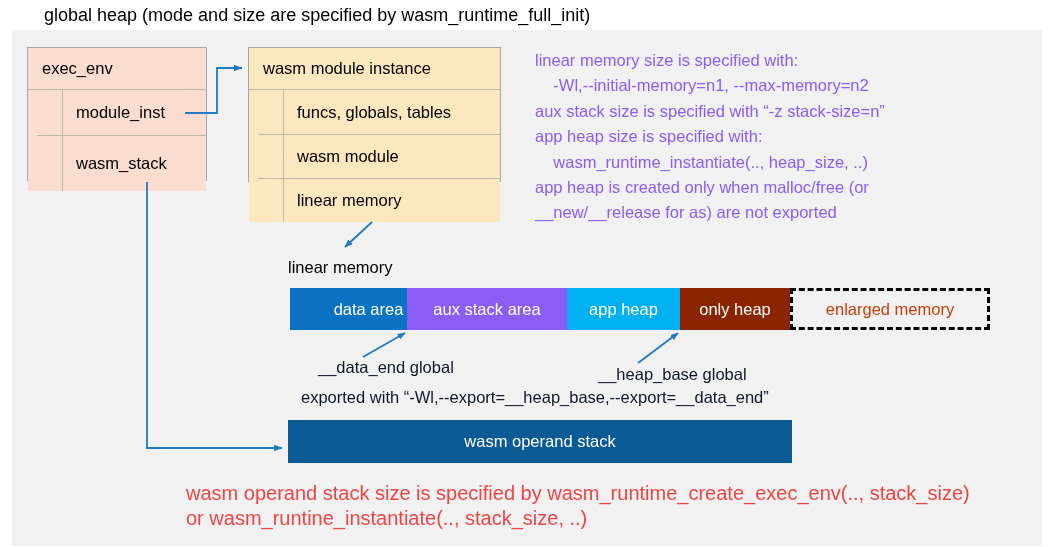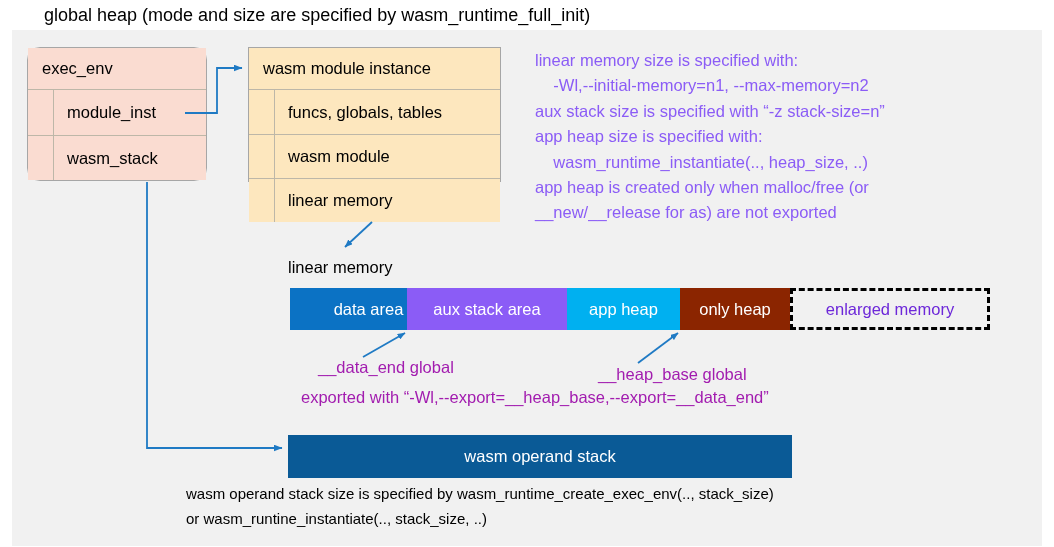--- a/index.html
+++ b/index.html
@@ -54,21 +54,21 @@
     align-items: center;
     font-size: 16.5px;
     color: #000;
     white-space: nowrap;
   }
   .struct .row.head {
     padding-left: 14px;
     border-bottom: 1px solid #bdb7a8;
   }
   .struct .row.sub {
-    padding-left: 0;
+    padding-left: 9px;
   }
   .struct .row.sub .indent {
     width: 26px;
     height: 100%;
     flex: 0 0 26px;
     border-right: 1px solid #bdb7a8;
     box-sizing: border-box;
   }
   .struct .row.sub .txt {
     padding-left: 13px;
@@ -79,21 +79,21 @@
   }
   .struct .row.sub .txt {
     flex: 1 1 auto;
     height: 100%;
     display: flex;
     align-items: center;
     box-sizing: border-box;
   }
 
   
-  #exec-env-box { left: 27px; top: 47px; width: 180px; height: 134px; border-radius: 13px; }
+  #exec-env-box { left: 27px; top: 47px; width: 180px; height: 134px; }
   #exec-env-box .row { background: #fadcd1; }
 
   
   #module-inst-box { left: 248px; top: 47px; width: 253px; height: 135px; }
   #module-inst-box .row { background: #fde7be; }
 
   
   #linear-note {
     position: absolute;
     left: 535px;
@@ -135,51 +135,51 @@
   #memory-bar .seg.dashed {
     background: #f1f1f1;
     color: #1f3864;
     border: 3px dashed #000000;
   }
 
   
   .annot {
     position: absolute;
     font-size: 16.5px;
-    color: #a21caf;
+    color: #0f172a;
     white-space: nowrap;
   }
   #data-end-label   { left: 318px; top: 358px; }
   #heap-base-label  { left: 598px; top: 365px; }
   #exported-label   { left: 301px; top: 388px; }
 
   
   #operand-stack-box {
     position: absolute;
     left: 288px;
-    top: 435px;
+    top: 420px;
     width: 504px;
     height: 43px;
     background: #0a5a96;
     display: flex;
     align-items: center;
     justify-content: center;
     color: #ffffff;
     font-size: 16.5px;
     white-space: nowrap;
   }
 
   #operand-note {
     position: absolute;
     left: 186px;
     top: 481px;
     width: 850px;
-    font-size: 15px;
+    font-size: 20px;
     line-height: 25.4px;
-    color: #000000;
+    color: #ef4444;
     white-space: pre;
   }
 
   
   #connectors {
     position: absolute;
     left: 0;
     top: 0;
     width: 1054px;
     height: 547px;
@@ -196,21 +196,21 @@
   <div id="panel" style="background: rgb(241, 241, 241);"></div>
 
   <div class="struct" id="exec-env-box">
     <div class="row head" style="height: 42px; background: rgb(250, 220, 209);">
       <span>exec_env</span>
     </div>
     <div class="row sub" style="height: 45px; background: rgb(250, 220, 209);">
       <span class="indent"></span>
       <span class="txt">module_inst</span>
     </div>
-    <div class="row sub" style="height: 45px; background: rgb(250, 220, 209);">
+    <div class="row sub" style="height: 56px; background: rgb(250, 220, 209);">
       <span class="indent"></span>
       <span class="txt">wasm_stack</span>
     </div>
   </div>
 
   <div class="struct" id="module-inst-box">
     <div class="row head" style="height: 42px; background: rgb(253, 231, 190);">
       <span>wasm module instance</span>
     </div>
     <div class="row sub" style="height: 44px; background: rgb(253, 231, 190);">
@@ -242,21 +242,21 @@
       </div>
       <div class="seg" style="width: 160px; background: #8b5cf6;">
         <span>aux stack area</span>
       </div>
       <div class="seg" style="width: 113px; background: rgb(0, 176, 240);">
         <span>app heap</span>
       </div>
       <div class="seg" style="width: 110px; background: rgb(139, 37, 0);">
         <span>only heap</span>
       </div>
-      <div class="seg dashed" style="width: 200px; color: #6d28d9;">
+      <div class="seg dashed" style="width: 200px; color: #c2410c;">
         <span>enlarged memory</span>
       </div>
     </div>
 
   <div class="annot" id="data-end-label">__data_end global</div>
   <div class="annot" id="heap-base-label">__heap_base global</div>
   <div class="annot" id="exported-label">exported with “-Wl,--export=__heap_base,--export=__data_end”</div>
 
   <div id="operand-stack-box" style="background: rgb(10, 90, 150);">
     <span>wasm operand stack</span>

